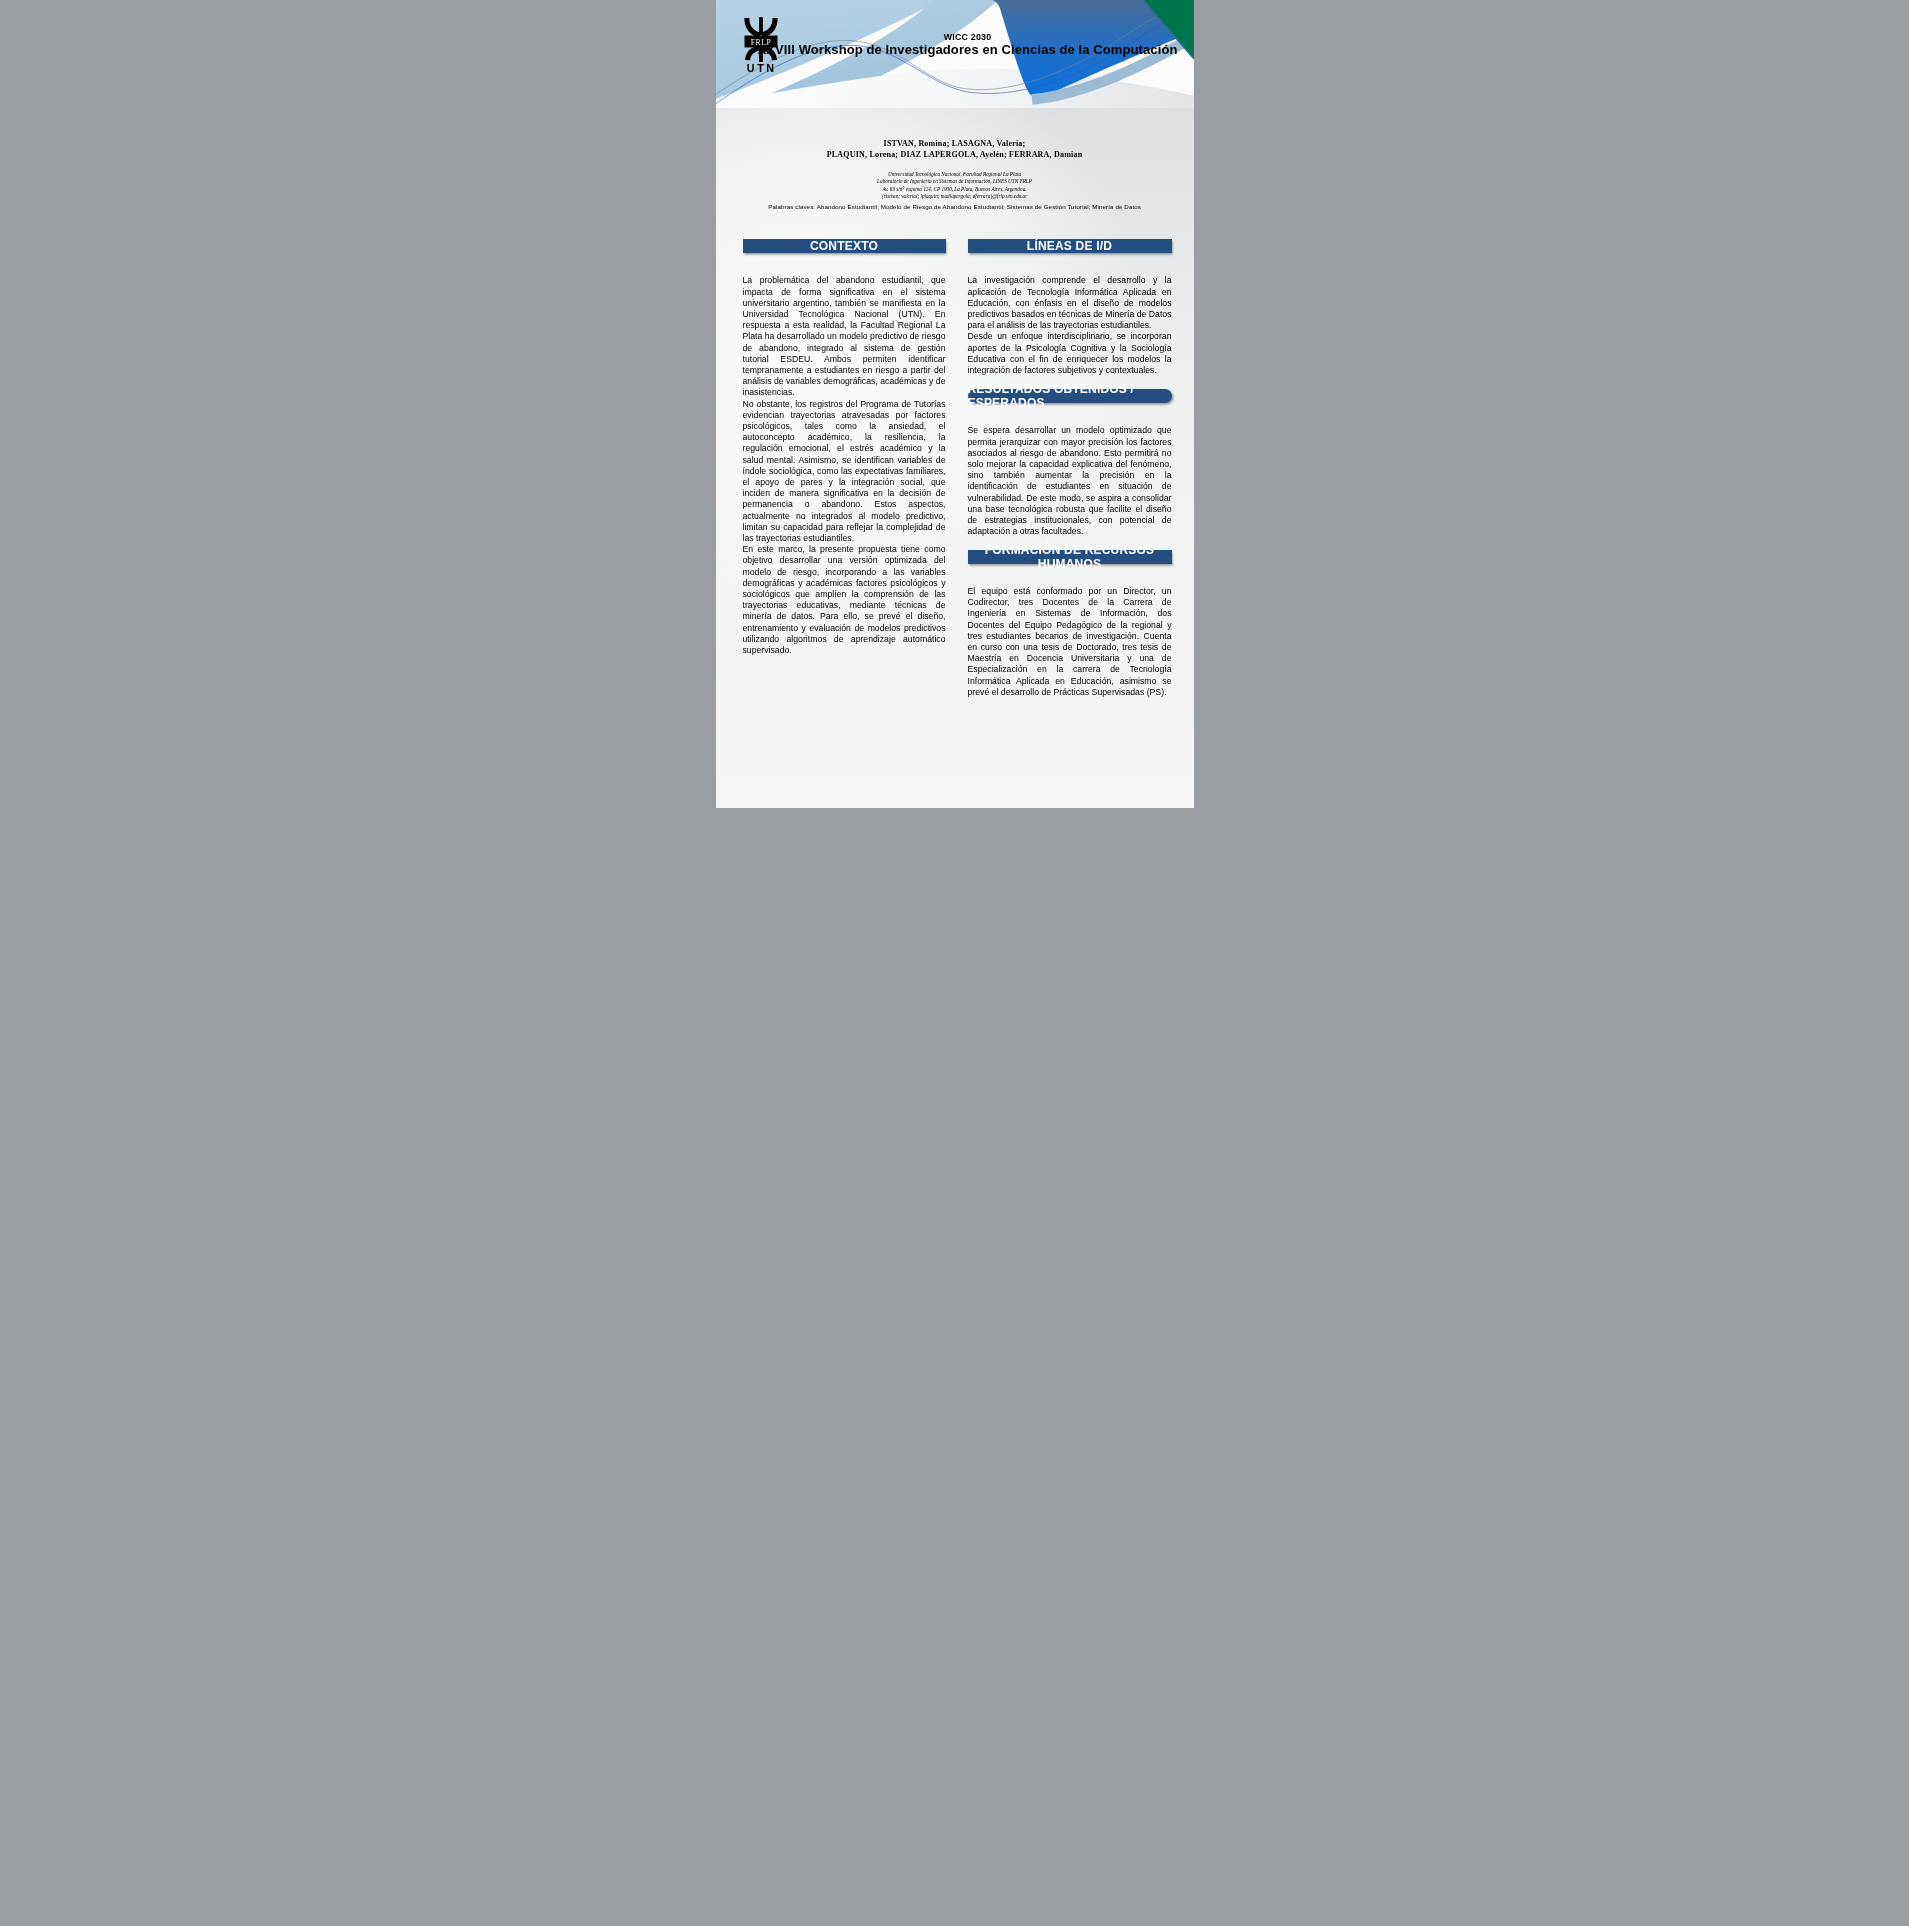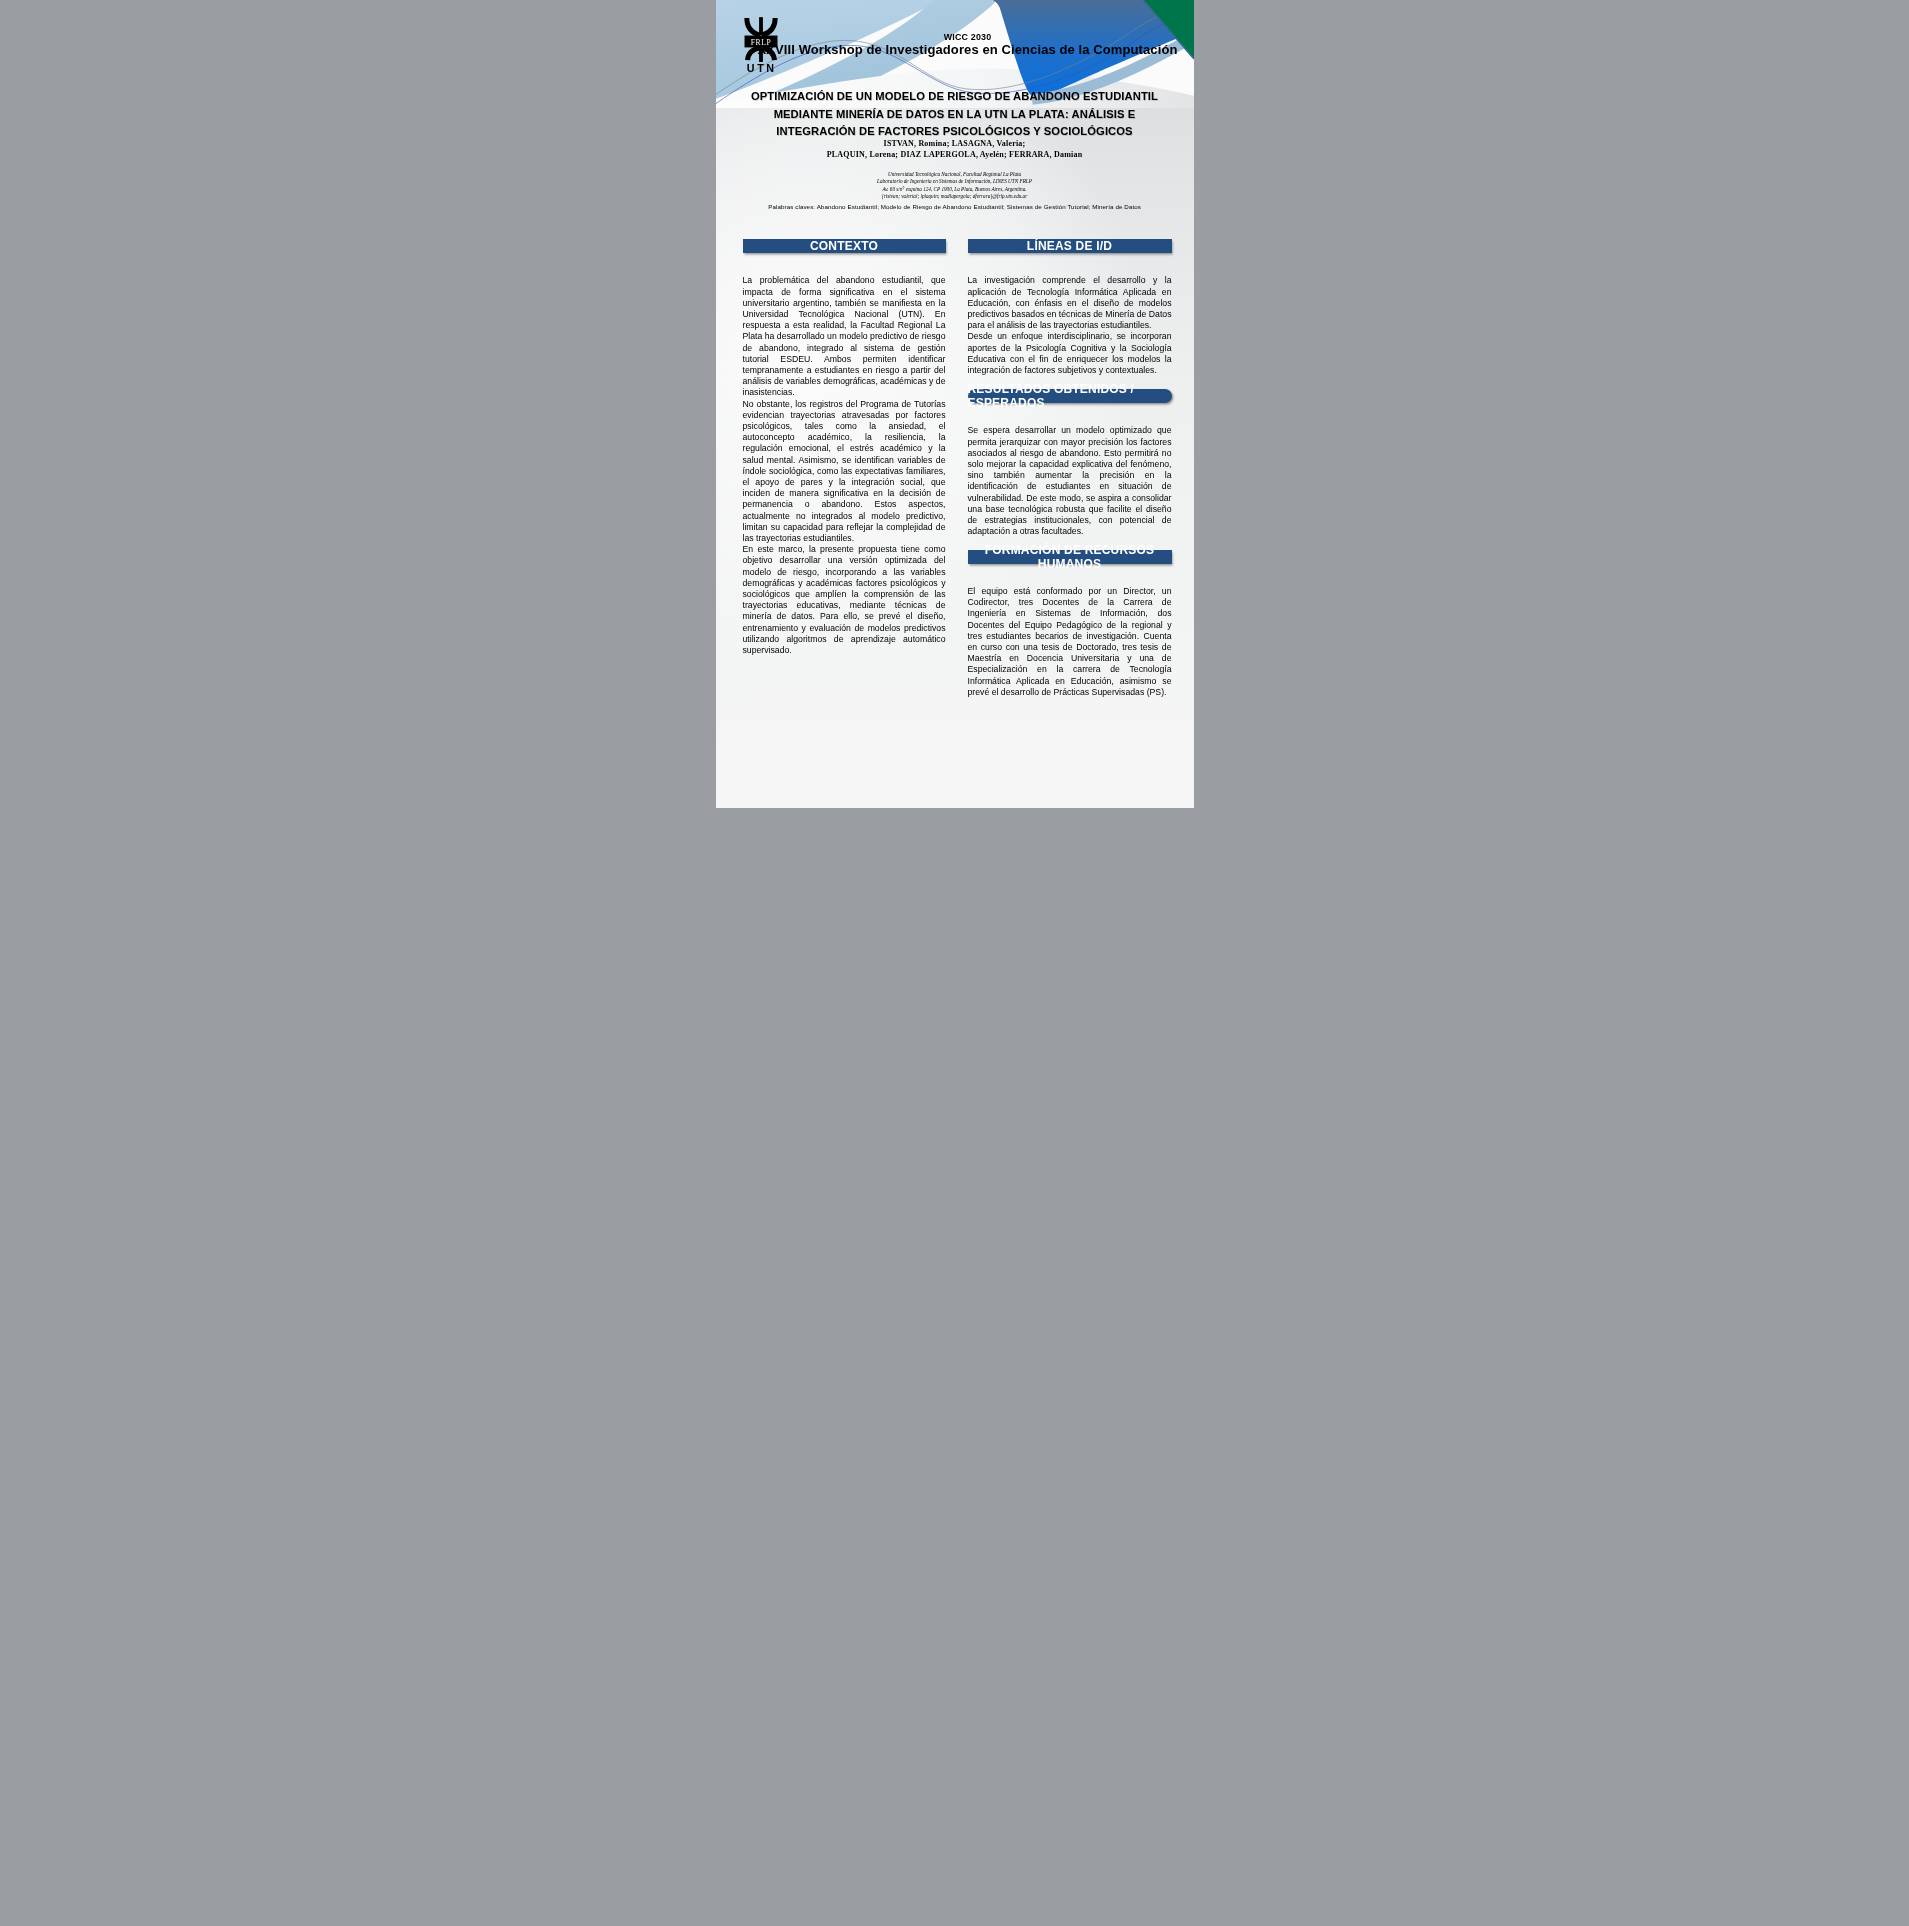--- a/index.html
+++ b/index.html
@@ -130,25 +130,20 @@
       <text x="47" y="72" text-anchor="middle" font-family="Liberation Serif, serif" font-size="20" letter-spacing="1.5" fill="#ffffff">FRLP</text>
       <text x="49" y="143" text-anchor="middle" font-family="Liberation Sans, sans-serif" font-size="28" font-weight="bold" letter-spacing="7" fill="#000">UTN</text>
     </svg>
   </div>
 
   <div class="event-titles">
     <div class="event-line1">WICC 2030</div>
     <div class="event-line2">XXVIII  Workshop de Investigadores en Ciencias de la Computación</div>
   </div>
 
-  <h1 class="main-title">
-    <span>OPTIMIZACIÓN DE UN MODELO DE RIESGO DE ABANDONO ESTUDIANTIL</span><br>
-    <span>MEDIANTE MINERÍA DE DATOS EN LA UTN LA PLATA: ANÁLISIS E</span><br>
-    <span>INTEGRACIÓN DE FACTORES PSICOLÓGICOS Y SOCIOLÓGICOS</span>
-  </h1>
 
   <div class="authors">
     <div>ISTVAN, Romina; LASAGNA, Valeria;</div>
     <div>PLAQUIN, Lorena; DIAZ LAPERGOLA, Ayelén; FERRARA, Damian</div>
   </div>
 
   <div class="affiliation">
     <div>Universidad Tecnológica Nacional, Facultad Regional La Plata</div>
     <div>Laboratorio de Ingeniería en Sistemas de Información, LINES UTN FRLP</div>
     <div>Av. 60 s/n° esquina 124, CP 1900, La Plata, Buenos Aires, Argentina.</div>

